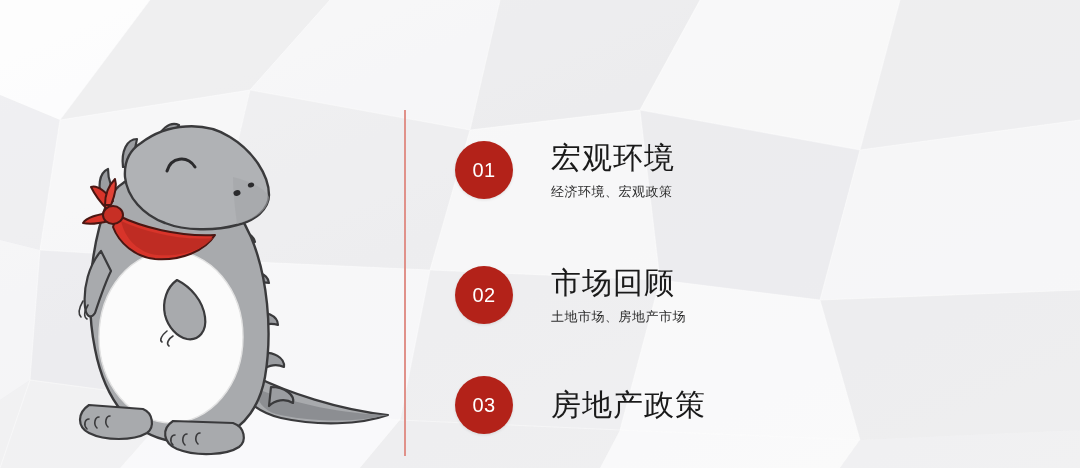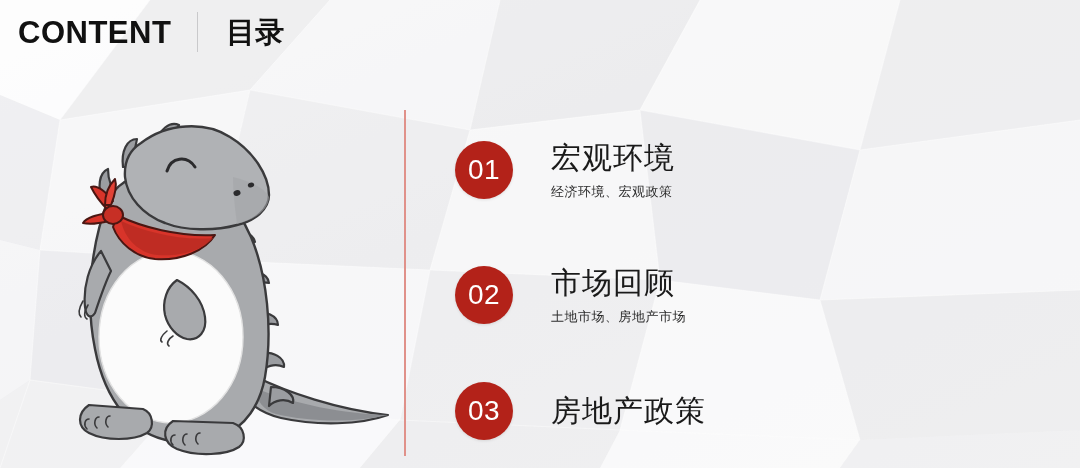--- a/index.html
+++ b/index.html
@@ -70,33 +70,33 @@
   }
   .agenda-item {
     position: absolute;
     left: 0;
     display: flex;
     align-items: center;
     height: 70px;
   }
   .agenda-item.i0 { top: 15px; }
   .agenda-item.i1 { top: 140px; }
-  .agenda-item.i2 { top: 256px; }
+  .agenda-item.i2 { top: 250px; }
 
   .num-circle {
     flex: 0 0 auto;
     width: 58px;
     height: 58px;
     border-radius: 50%;
     background: #b32219;
     color: #ffffff;
     display: flex;
     align-items: center;
     justify-content: center;
-    font-size: 28px;
+    font-size: 20px;
     font-weight: 400;
     letter-spacing: 0.5px;
     box-shadow: 0 1px 3px rgba(0,0,0,0.10);
   }
   .item-text {
     margin-left: 38px;
     display: flex;
     flex-direction: column;
     justify-content: center;
   }
@@ -175,25 +175,20 @@
       <path d="M40,250 L210,260 L430,270 L660,280 L820,300 L1080,290"></path>
       <path d="M30,380 L180,400 L400,420 L620,430 L860,440"></path>
       <path d="M150,0 L60,120 L40,250 L30,380 L0,468"></path>
       <path d="M330,0 L250,90 L210,260 L180,400"></path>
       <path d="M500,0 L470,130 L430,270 L400,420"></path>
       <path d="M700,0 L640,110 L660,280 L620,430"></path>
       <path d="M900,0 L860,150 L820,300 L860,440"></path>
     </g>
   </svg>
 
-  <div class="header">
-    <span class="header-en">CONTENT</span>
-    <span class="header-sep"></span>
-    <span class="header-cn">目录</span>
-  </div>
 
   <div class="divider"></div>
 
   <svg class="mascot" viewBox="0 0 345 355">
     <g>
 
       <path d="M193,268 C232,288 285,305 333,310 C305,320 262,321 226,313
                C205,308 190,296 184,284 Z" fill="#a8aaad" stroke="#3a3a3c" stroke-width="2.2" stroke-linejoin="round"></path>
       <path d="M200,283 C240,299 288,309 333,310 C298,318 255,317 221,309
                C209,306 201,295 200,283 Z" fill="#8c8e92" stroke="none"></path>

